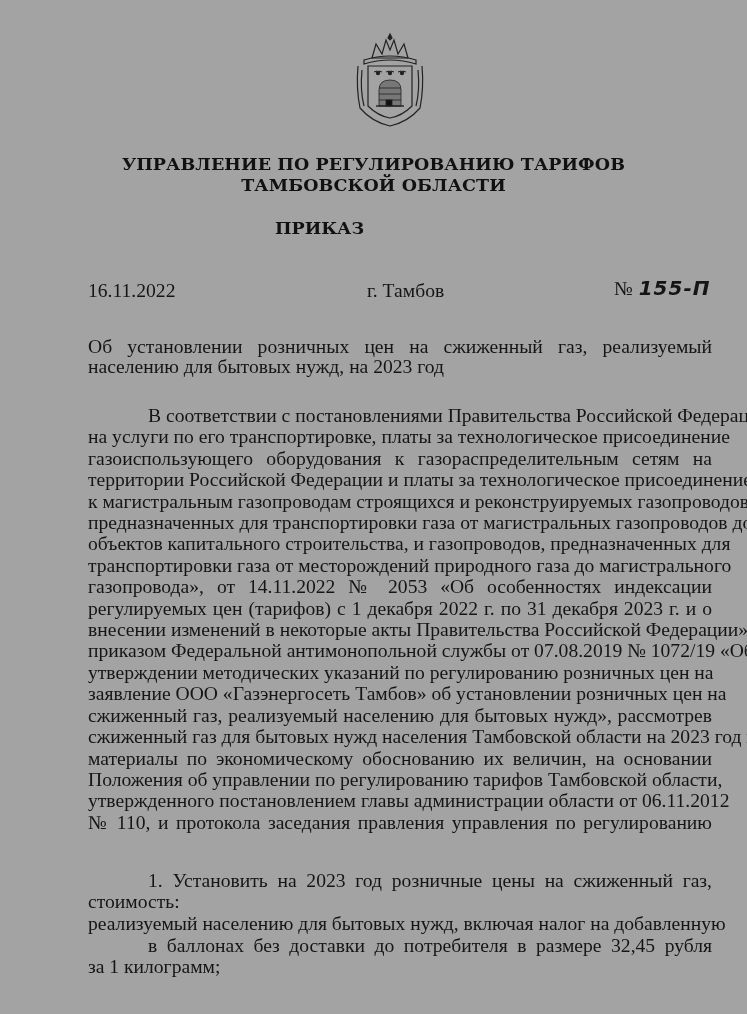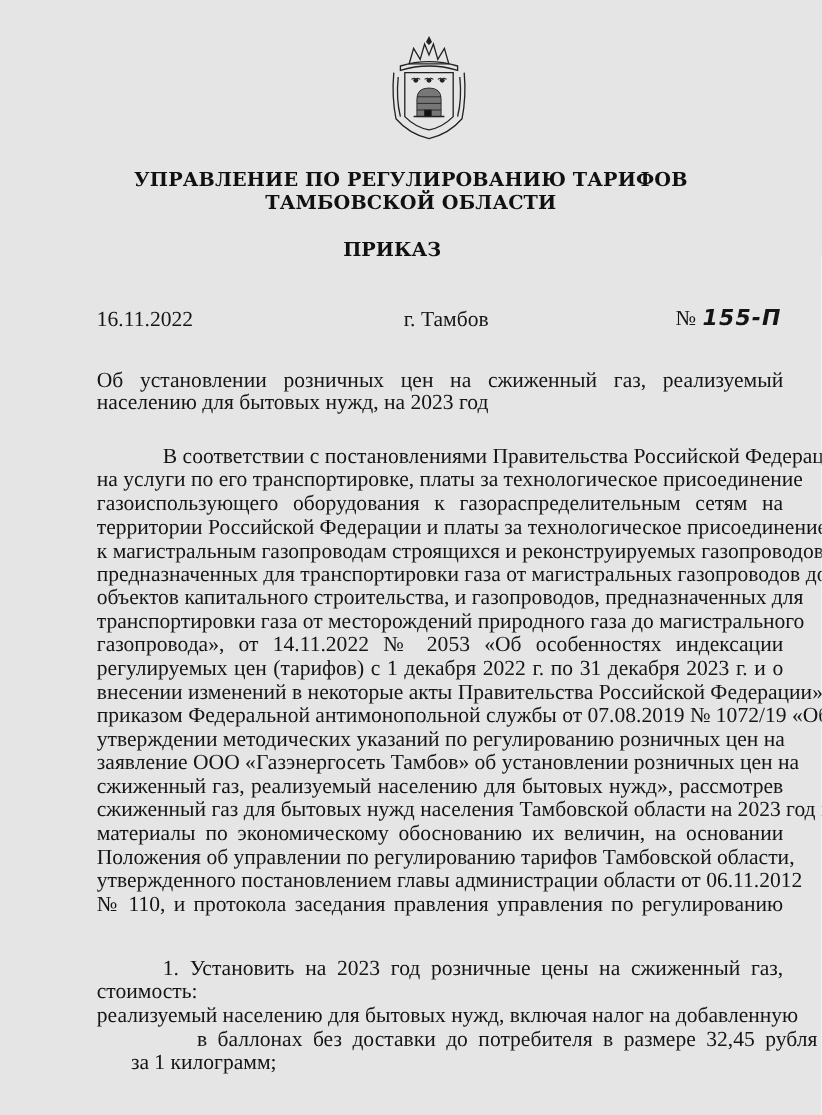--- a/index.html
+++ b/index.html
@@ -1,37 +1,37 @@
 <!DOCTYPE html>
 <html><head>
 <meta charset="utf-8">
 <style>
   html, body { margin: 0; padding: 0; background: #ffffff; }
   body { width: 747px; height: 1014px; position: relative; overflow: hidden; color: #111; }
-  .page { position: absolute; left: 0; top: 0; width: 747px; height: 1014px; background: #e5e5e5; }
+  .page { position: absolute; left: 0; top: 0; width: 747px; height: 1014px; background: #a3a3a3; }
   .emblem { position: absolute; left: 352px; top: 28px; width: 76px; height: 100px; }
   .org { position: absolute; left: 0; width: 747px; text-align: center;
          font-family: "DejaVu Serif", serif; font-weight: bold; font-size: 17.5px; letter-spacing: 0.1px; }
   .org1 { top: 154px; }
   .org2 { top: 175px; }
   .doc-type { position: absolute; top: 218px; left: 0; width: 639px; text-align: center;
-              font-family: "DejaVu Serif", serif; font-weight: bold; font-size: 17.5px; margin-left: 37px; }
+              font-family: "DejaVu Serif", serif; font-weight: bold; font-size: 17.5px; }
   .body-text { font-family: "Liberation Serif", serif; font-size: 19.6px; color: #151515; }
   .date { position: absolute; left: 88px; top: 280px; }
   .city { position: absolute; left: 367px; top: 280px; }
   .num { position: absolute; left: 614px; top: 276px; }
   .num .hand { font-family: "DejaVu Sans", sans-serif; font-style: italic; font-weight: bold; font-size: 20px; letter-spacing: 1px; margin-left: 6px; }
   .subject { position: absolute; left: 88px; top: 337px; width: 624px; line-height: 20px; text-align: justify; }
   .para { position: absolute; left: 88px; width: 624px; line-height: 21.4px; text-align: justify; }
   .line { display: block; text-align: justify; text-align-last: justify; white-space: nowrap; }
   .line.last { text-align-last: left; }
   .indent { padding-left: 60px; }
   .p1 { top: 405px; }
   .p2 { top: 870px; }
-  .p3 { top: 935px; margin-left: 31px; }
+  .p3 { top: 935px; }
 </style>
 </head>
 <body>
 
 <div class="page">
 
   <svg class="emblem" viewBox="0 0 76 100">
     <g fill="none" stroke="#222" stroke-width="1.2">
       <path d="M38 6 l2 4 -2 2 -2 -2z" fill="#222"></path>
       <path d="M20 30 L24 16 L30 26 L34 12 L38 22 L42 12 L46 26 L52 16 L56 30 Z"></path>

